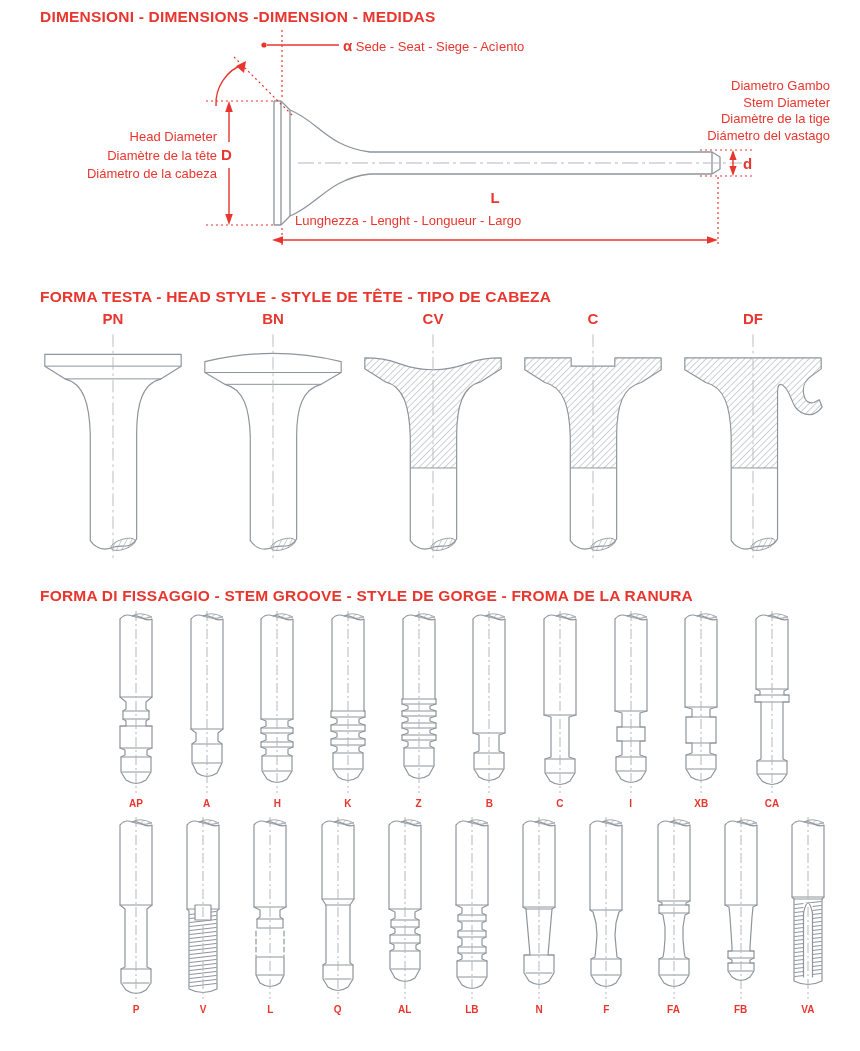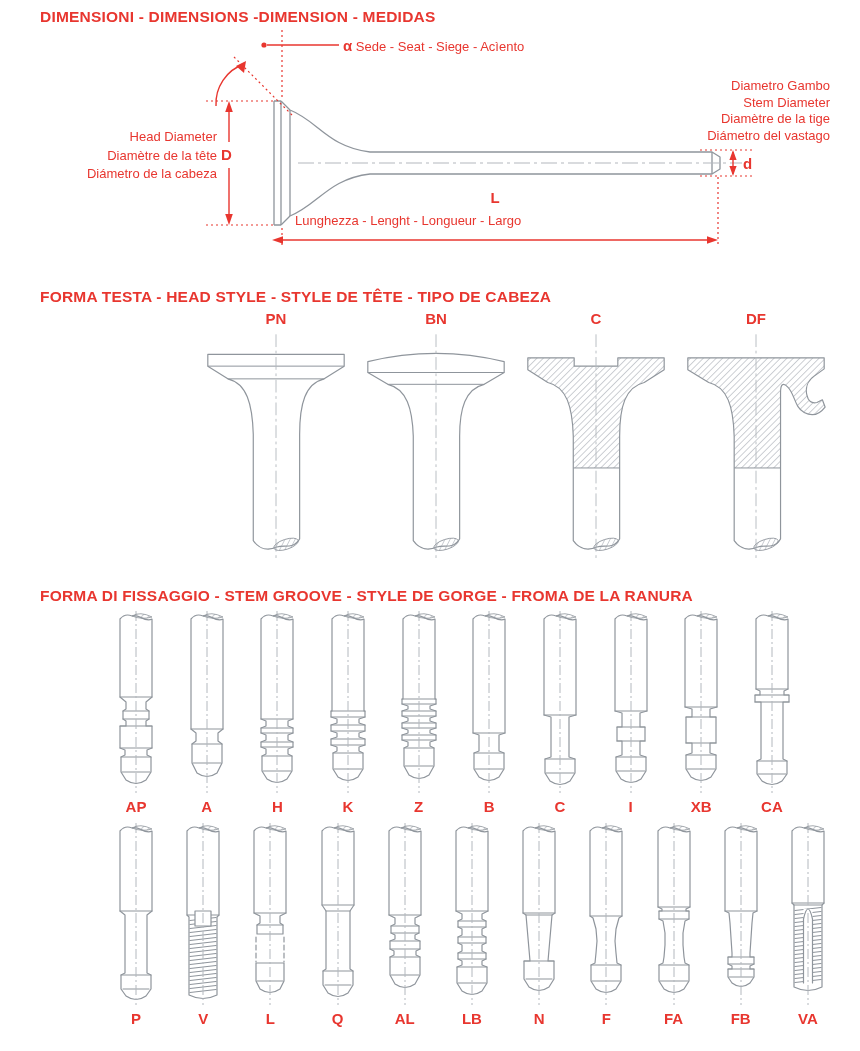--- a/index.html
+++ b/index.html
@@ -10,27 +10,27 @@
   .sec-title{margin:0 0 0 40px;font-size:15.5px;font-weight:700;letter-spacing:.2px;color:var(--red)}
   .sec1{position:relative;height:272px}
   .sec1 .sec-title{position:absolute;left:40px;top:8px;margin:0}
   .dim-svg{position:absolute;left:0;top:0}
   .ann{position:absolute;font-size:13px;color:var(--red);white-space:nowrap}
   .block{line-height:18.5px}
   .block2{line-height:16.5px}
   .dimsym{font-size:15px;font-weight:700;color:var(--red)}
   .sec2{margin-top:16px}
   .sec3{margin-top:15px}
-  .head-row{display:flex;justify-content:flex-end;margin:4px 24px 0 30px}
+  .head-row{display:flex;justify-content:center;margin:4px 24px 0 30px}
   .head-cell{width:160px;text-align:center}
   .code{color:var(--red);font-weight:700;font-size:15px}
   .groove-row1{display:flex;justify-content:space-between;margin:6px 56px 0 104px}
   .groove-row2{display:flex;justify-content:space-between;margin:8px 20px 0 104px}
   .groove-cell{width:64px;text-align:center}
-  .groove-cell .code{font-size:15px;display:block;margin-top:1px}
+  .groove-cell .code{font-size:10px;display:block;margin-top:1px}
 </style>
 </head>
 <body>
 
 <div class="page">
 
   <section class="sec1">
     <h2 class="sec-title">DIMENSIONI - DIMENSIONS -DIMENSION - MEDIDAS</h2>
 
     <svg class="dim-svg" width="860" height="272" viewBox="0 0 860 272">
@@ -111,20 +111,32 @@
             <defs>
               <pattern id="hp1" width="5" height="5" patternUnits="userSpaceOnUse" patternTransform="rotate(45)">
                 <line x1="0" y1="0" x2="0" y2="5" stroke="#9aa0a8" stroke-width="1.1"></line>
               </pattern>
             </defs>
             <path d="M13,38 Q88,20 163,38 L163,50 L141,63 C120,68 114,90 114,120 L114,233 C107,245 97,239 89,242 C80,246 70,245 63,235 L63,120 C62,90 56,68 35,63 L13,50 Z" fill="#fff" stroke="#8f959c" stroke-width="1.3" stroke-linejoin="round"></path>
             <path d="M13,50 L163,50" fill="none" stroke="#8f959c" stroke-width="1.1"></path>
             <path d="M35,63 L141,63" fill="none" stroke="#8f959c" stroke-width="1.1"></path>
             <line x1="88" y1="8" x2="88" y2="258" stroke="#b3b8be" stroke-width="1" stroke-dasharray="14 4 3 4"></line>
             <ellipse cx="99" cy="239" rx="14" ry="5.5" transform="rotate(-18 99 239)" fill="url(#hp1)" stroke="#8f959c" stroke-width=".9"></ellipse>
+          </svg></div>
+        <div class="head-cell"><div class="code">CV</div><svg viewBox="0 0 176 265" width="160" height="241">
+            <defs>
+              <pattern id="hp2" width="5" height="5" patternUnits="userSpaceOnUse" patternTransform="rotate(45)">
+                <line x1="0" y1="0" x2="0" y2="5" stroke="#9aa0a8" stroke-width="1.1"></line>
+              </pattern>
+            </defs>
+            <path d="M13,34 Q34,34 50,40 Q88,54 126,40 Q142,34 163,34 L163,46 L141,60 C120,65 114,88 114,120 L114,155 L63,155 L63,120 C62,88 56,65 35,60 L13,46 Z" fill="url(#hp2)" stroke="none"></path>
+            <path d="M13,34 Q34,34 50,40 Q88,54 126,40 Q142,34 163,34 L163,46 L141,60 C120,65 114,88 114,120 L114,233 C107,245 97,239 89,242 C80,246 70,245 63,235 L63,120 C62,88 56,65 35,60 L13,46 Z" fill="none" stroke="#8f959c" stroke-width="1.3" stroke-linejoin="round"></path>
+            <path d="M63,155 L114,155" fill="none" stroke="#8f959c" stroke-width="1.1"></path>
+            <line x1="88" y1="8" x2="88" y2="258" stroke="#b3b8be" stroke-width="1" stroke-dasharray="14 4 3 4"></line>
+            <ellipse cx="99" cy="239" rx="14" ry="5.5" transform="rotate(-18 99 239)" fill="url(#hp2)" stroke="#8f959c" stroke-width=".9"></ellipse>
           </svg></div>
         <div class="head-cell"><div class="code">C</div><svg viewBox="0 0 176 265" width="160" height="241">
             <defs>
               <pattern id="hp3" width="5" height="5" patternUnits="userSpaceOnUse" patternTransform="rotate(45)">
                 <line x1="0" y1="0" x2="0" y2="5" stroke="#9aa0a8" stroke-width="1.1"></line>
               </pattern>
             </defs>
             <path d="M13,34 L64,34 L64,43 L112,43 L112,34 L163,34 L163,47 L141,61 C120,66 114,88 114,120 L114,155 L63,155 L63,120 C62,88 56,66 35,61 L13,47 Z" fill="url(#hp3)" stroke="none"></path>
             <path d="M13,34 L64,34 L64,43 L112,43 L112,34 L163,34 L163,47 L141,61 C120,66 114,88 114,120 L114,233 C107,245 97,239 89,242 C80,246 70,245 63,235 L63,120 C62,88 56,66 35,61 L13,47 Z" fill="none" stroke="#8f959c" stroke-width="1.3" stroke-linejoin="round"></path>
             <path d="M63,155 L114,155" fill="none" stroke="#8f959c" stroke-width="1.1"></path>

